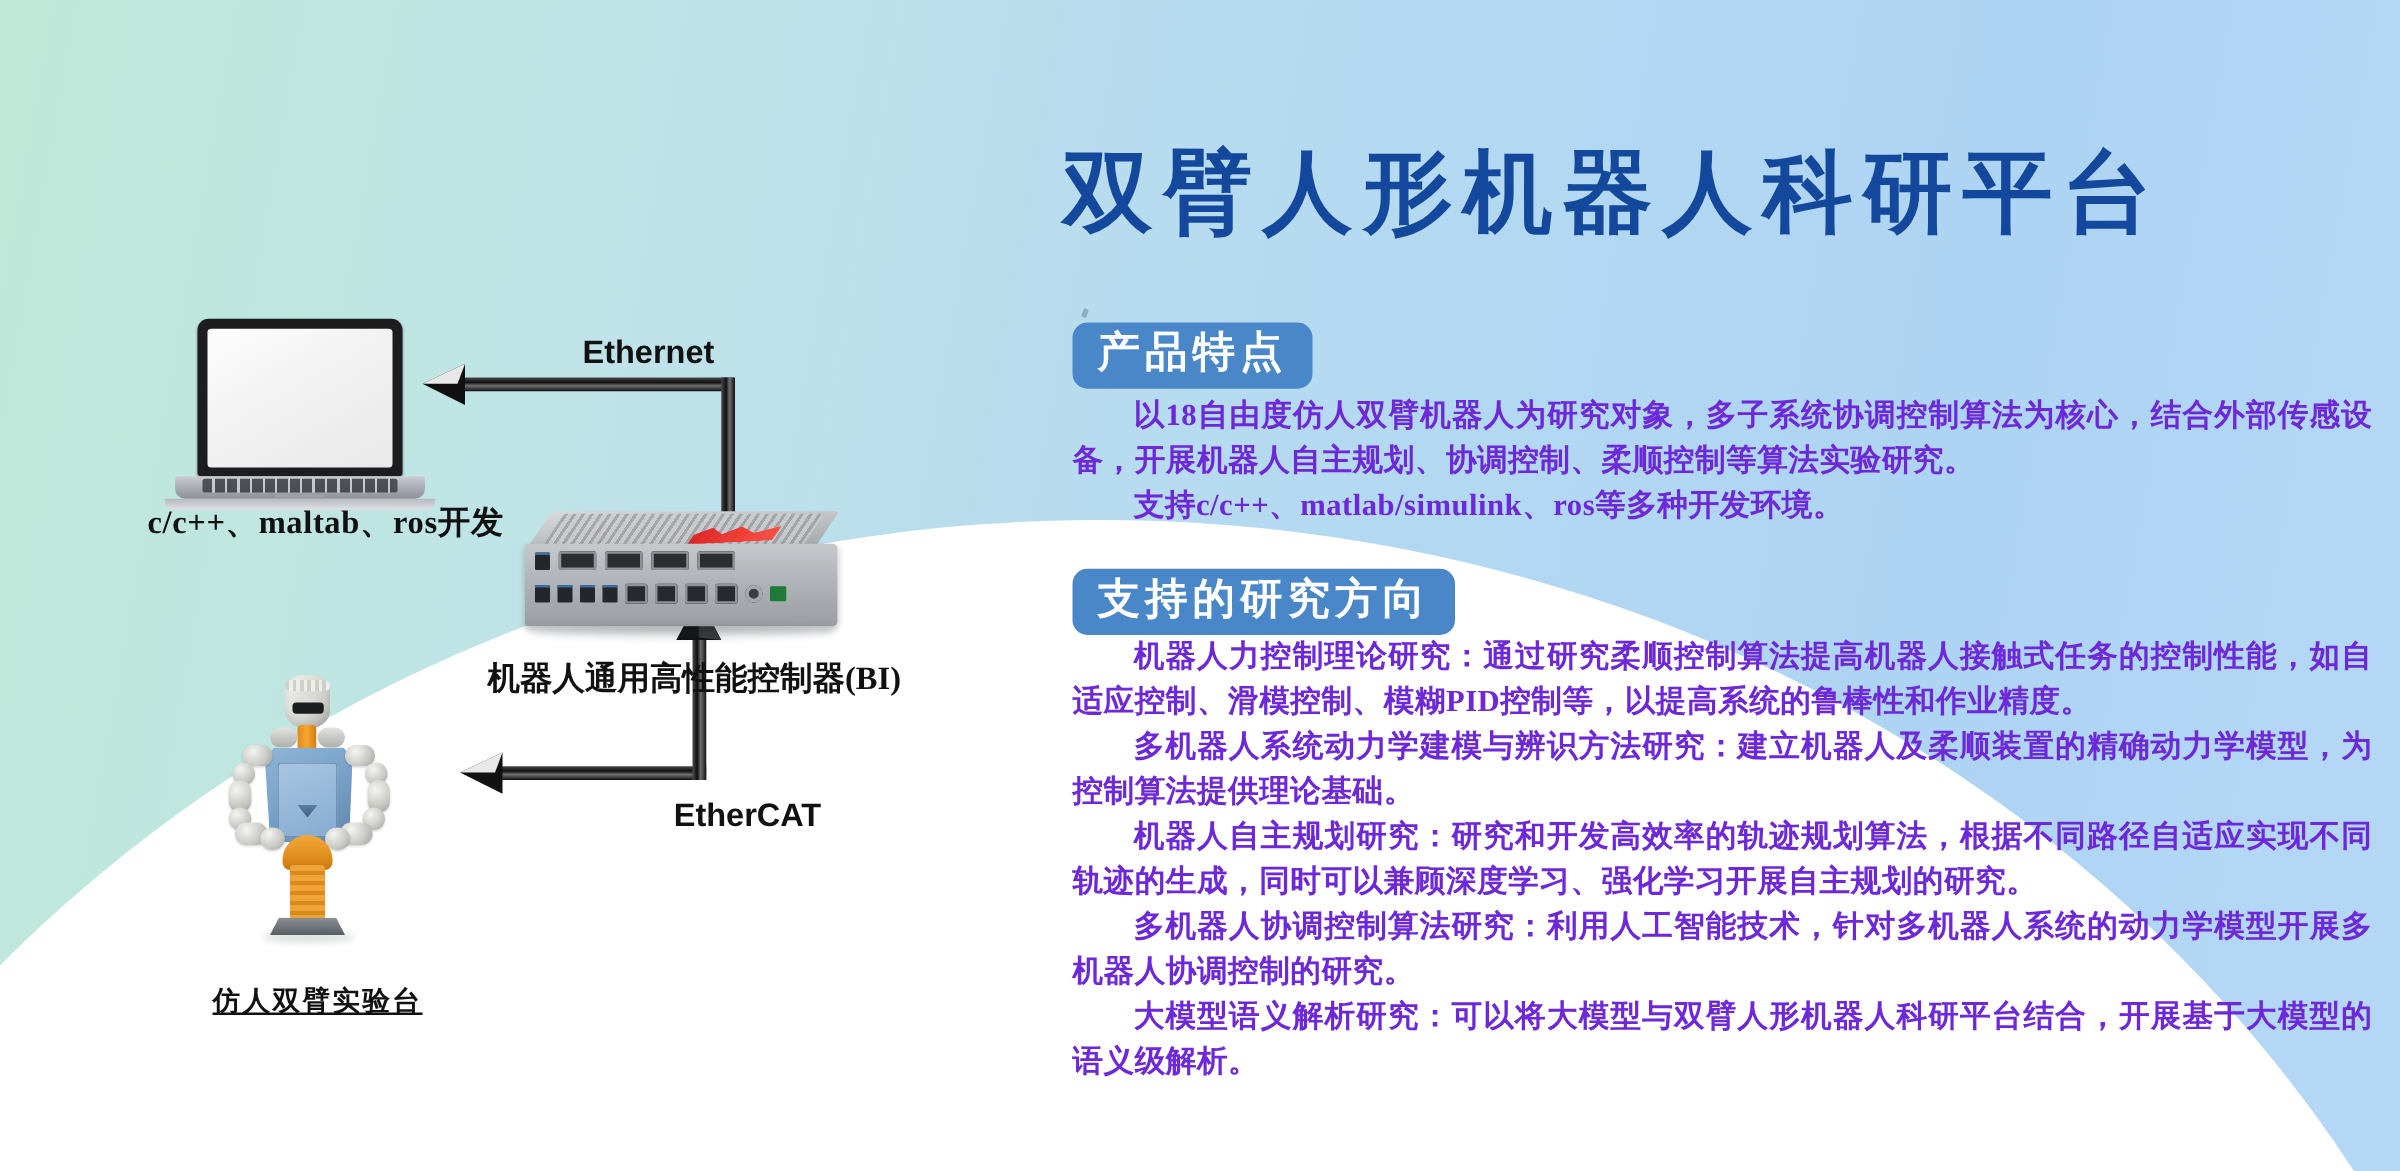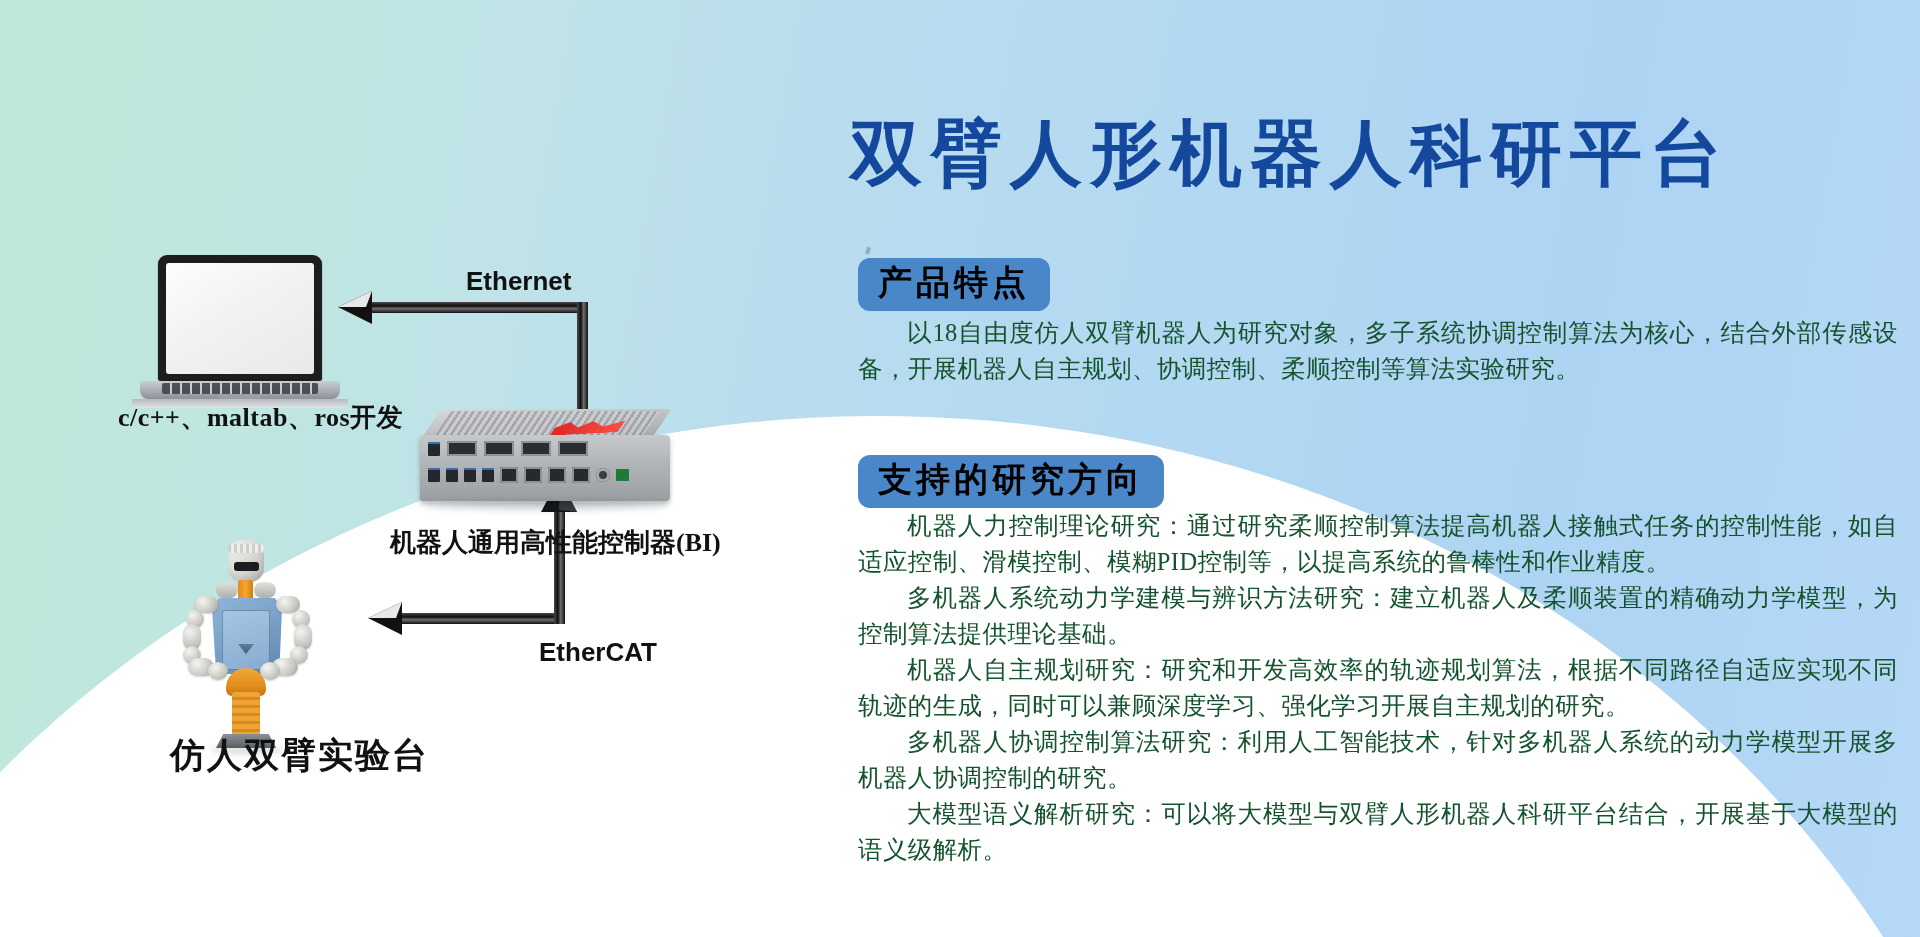--- a/index.html
+++ b/index.html
@@ -30,21 +30,21 @@
   .laptop .kb{position:absolute;left:22px;top:128px;width:156px;height:11px;border-radius:2px;
      background:repeating-linear-gradient(90deg,#3a3d42 0 8px,#c9ccd1 8px 10px);opacity:.85;}
   .laptop .pad{position:absolute;left:80px;top:140px;width:40px;height:5px;background:#9aa0a6;border-radius:2px;}
   .laptop .foot{position:absolute;left:-8px;top:144px;width:216px;height:9px;
      background:linear-gradient(180deg,#b6babf,#dfe2e5);border-radius:0 0 6px 6px;}
 
   .label{position:absolute;color:#111;font-weight:700;white-space:nowrap;
      font-family:"Liberation Serif",serif;}
   .label-laptop{left:118px;top:400px;font-size:26px;letter-spacing:.5px;}
   .label-ctrl{left:390px;top:525px;font-size:26px;}
-  .label-robot{left:170px;top:732px;font-size:35px;letter-spacing:2px;}
+  .label-robot{left:170px;top:786px;font-size:22px;letter-spacing:2px;text-decoration:underline;}
 
   
   .ctrl{position:absolute;left:420px;top:415px;width:250px;height:100px;}
   .ctrl .topplate{position:absolute;left:10px;top:-6px;width:230px;height:34px;
      background:linear-gradient(175deg,#d7d9db 0%,#b9bcbf 55%,#9ea1a5 100%);
      transform:skewX(-34deg);border-radius:3px;}
   .ctrl .fins{position:absolute;left:22px;top:-4px;width:208px;height:28px;transform:skewX(-34deg);
      background:repeating-linear-gradient(90deg,#9b9ea2 0 3px,#cbcdd0 3px 7px);opacity:.8;border-radius:2px;}
   .ctrl .redmark{position:absolute;left:135px;top:6px;width:66px;height:13px;transform:skewX(-34deg) skewY(-3deg);
      background:linear-gradient(90deg,#e02020,#ff4a3d);clip-path:polygon(0 40%,18% 0,34% 45%,52% 2%,72% 48%,100% 10%,100% 100%,0 100%);opacity:.95;}
@@ -98,30 +98,30 @@
   .conn-label{position:absolute;font-family:"Liberation Sans",sans-serif;font-weight:700;
      color:#111;font-size:26px;white-space:nowrap;}
   .lbl-ethernet{left:466px;top:266px;}
   .lbl-ethercat{left:539px;top:637px;}
 
   
   .content{position:absolute;left:840px;top:0;width:1080px;height:937px;}
   .title{position:absolute;left:10px;top:118px;width:1060px;text-align:left;
      font-family:"Liberation Serif",serif;font-weight:700;font-size:72px;color:#13489c;
      letter-spacing:8px;line-height:1;}
-  .badge{display:inline-block;background:#4a87c8;color:#000000;border-radius:12px;
+  .badge{display:inline-block;background:#4a87c8;color:#ffffff;border-radius:12px;
      padding:5px 20px 9px 20px;font-family:"Liberation Serif",serif;font-weight:700;
      font-size:34px;letter-spacing:4px;line-height:1.15;}
   .badge-wrap{position:absolute;}
   .badge-features{left:18px;top:258px;}
   .badge-dirs{left:18px;top:455px;}
 
-  .para{position:absolute;color:#14532d;font-family:"Liberation Serif",serif;
+  .para{position:absolute;color:#6d28d9;font-family:"Liberation Serif",serif;
      font-size:24.5px;line-height:36px;text-align:justify;text-justify:inter-ideograph;
-     width:1040px;letter-spacing:.4px;}
+     width:1040px;letter-spacing:.4px;font-weight:bold;}
   .para.indent{text-indent:2em;}
   .p-f1{left:18px;top:315px;}
   .p-f2{left:18px;top:387px;}
   .p-d1{left:18px;top:508px;}
   .p-d2{left:18px;top:580px;}
   .p-d3{left:18px;top:652px;}
   .p-d4{left:18px;top:724px;}
   .p-d5{left:18px;top:796px;}
 
   .dot-a{position:absolute;left:26px;top:247px;width:4px;height:7px;background:#6d86a0;opacity:.55;
@@ -248,20 +248,21 @@
 
     <div class="title">双臂人形机器人科研平台</div>
 
     <div class="dot-a"></div>
 
     <div class="badge-wrap badge-features">
       <span class="badge">产品特点</span>
     </div>
 
     <div class="para indent p-f1">以18自由度仿人双臂机器人为研究对象，多子系统协调控制算法为核心，结合外部传感设备，开展机器人自主规划、协调控制、柔顺控制等算法实验研究。</div>
+    <div class="para indent p-f2">支持c/c++、matlab/simulink、ros等多种开发环境。</div>
 
     <div class="badge-wrap badge-dirs">
       <span class="badge">支持的研究方向</span>
     </div>
 
     <div class="para indent p-d1">机器人力控制理论研究：通过研究柔顺控制算法提高机器人接触式任务的控制性能，如自适应控制、滑模控制、模糊PID控制等，以提高系统的鲁棒性和作业精度。</div>
     <div class="para indent p-d2">多机器人系统动力学建模与辨识方法研究：建立机器人及柔顺装置的精确动力学模型，为控制算法提供理论基础。</div>
     <div class="para indent p-d3">机器人自主规划研究：研究和开发高效率的轨迹规划算法，根据不同路径自适应实现不同轨迹的生成，同时可以兼顾深度学习、强化学习开展自主规划的研究。</div>
     <div class="para indent p-d4">多机器人协调控制算法研究：利用人工智能技术，针对多机器人系统的动力学模型开展多机器人协调控制的研究。</div>
     <div class="para indent p-d5">大模型语义解析研究：可以将大模型与双臂人形机器人科研平台结合，开展基于大模型的语义级解析。</div>

